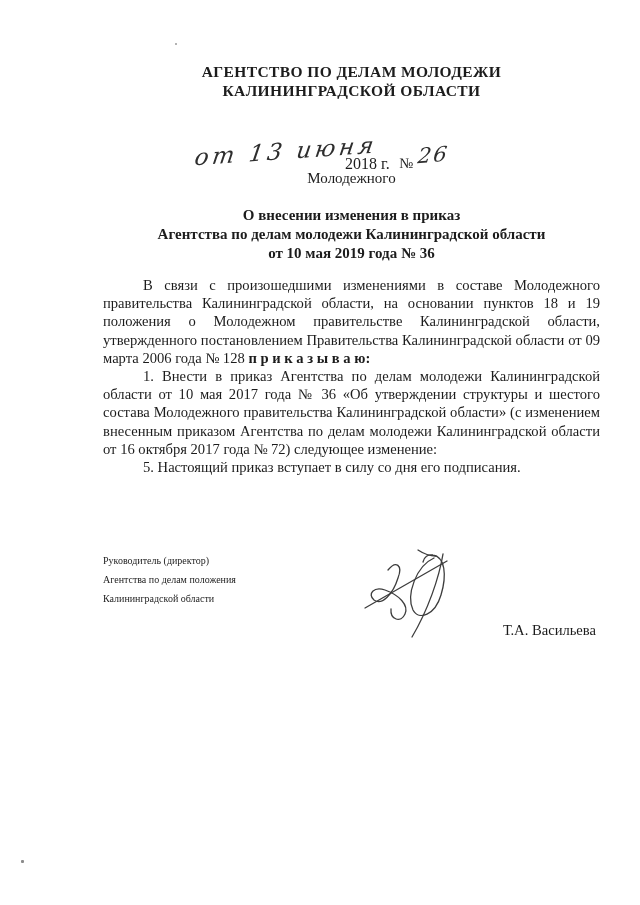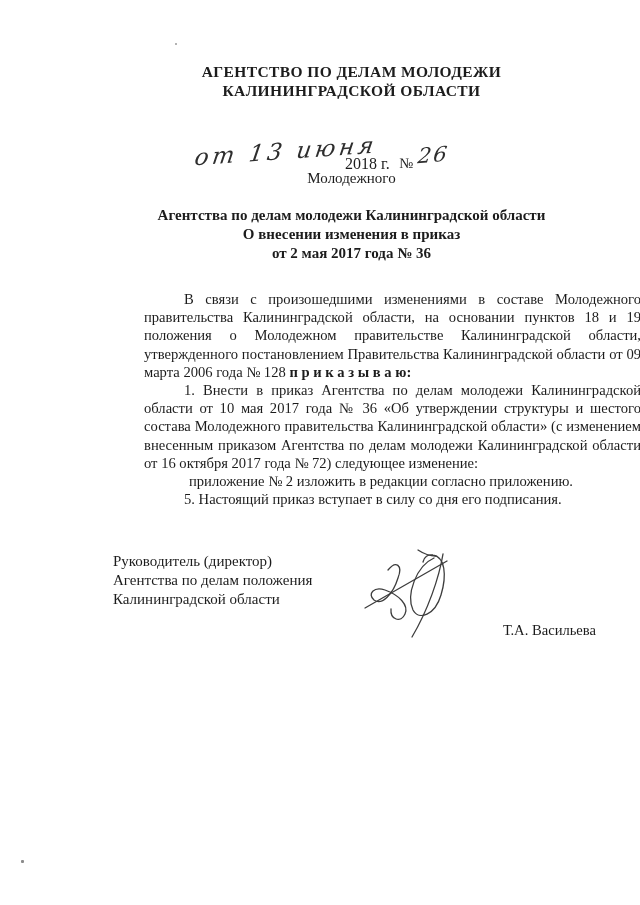--- a/index.html
+++ b/index.html
@@ -94,44 +94,42 @@
     top: 206px;
     width: 497px;
     text-align: center;
     font-weight: bold;
     font-size: 15px;
     line-height: 19px;
   }
   .body-text {
     position: absolute;
     left: 103px;
-    top: 290px;
+    top: 276px;
     width: 497px;
     font-size: 14.6px;
     line-height: 18.2px;
-    margin-left: 41px;
   }
   .body-text p {
     margin: 0;
     text-align: justify;
     text-align-last: left;
   }
   .indent1 { text-indent: 40px; }
   .indent2 { text-indent: 45px; }
   .bold-spaced {
     font-weight: bold;
   }
   .sign-block {
     position: absolute;
     left: 103px;
     top: 552px;
     width: 497px;
-    font-size: 15px;
+    font-size: 10px;
     line-height: 18.8px;
-    margin-left: 10px;
   }
   .sign-name {
     position: absolute;
     left: 503px;
     top: 622px;
     font-size: 14.6px;
     white-space: nowrap;
   }
   .signature-svg {
     position: absolute;
@@ -162,29 +160,28 @@
   <div class="date-row">
     <span class="handwritten hw-date">от 13 июня</span>
     <span class="printed-year">2018 г.</span>
     <span class="number-sign">№</span>
     <span class="handwritten hw-number">26</span>
   </div>
 
   <div class="city">Молодежного</div>
 
   <div class="doc-title">
+    <div>О внесении изменения в приказ</div>
     <div>Агентства по делам молодежи Калининградской области</div>
-    <div>О внесении изменения в приказ</div>
-    <div>от 2 мая 2017 года № 36</div>
+    <div>от 10 мая 2019 года № 36</div>
   </div>
 
   <div class="body-text">
     <p class="indent1"><span>В связи с произошедшими изменениями в составе Молодежного правительства Калининградской области, на основании пунктов 18 и 19 положения о Молодежном правительстве Калининградской области, утвержденного постановлением Правительства Калининградской области от 09 марта 2006 года № 128 </span><span class="bold-spaced">п р и к а з ы в а ю:</span></p>
     <p class="indent1">1. Внести в приказ Агентства по делам молодежи Калининградской области от 10 мая 2017 года № 36 «Об утверждении структуры и шестого состава Молодежного правительства Калининградской области» (с изменением внесенным приказом Агентства по делам молодежи Калининградской области от 16 октября 2017 года № 72) следующее изменение:</p>
-    <p class="indent2">приложение № 2 изложить в редакции согласно приложению.</p>
     <p class="indent1">5.  Настоящий приказ вступает в силу со дня его подписания.</p>
   </div>
 
   <div class="sign-block">
     <div>Руководитель (директор)</div>
     <div>Агентства по делам положения</div>
     <div>Калининградской области</div>
   </div>
 
   <svg class="signature-svg" viewBox="0 0 110 92" fill="none" xmlns="http://www.w3.org/2000/svg">

